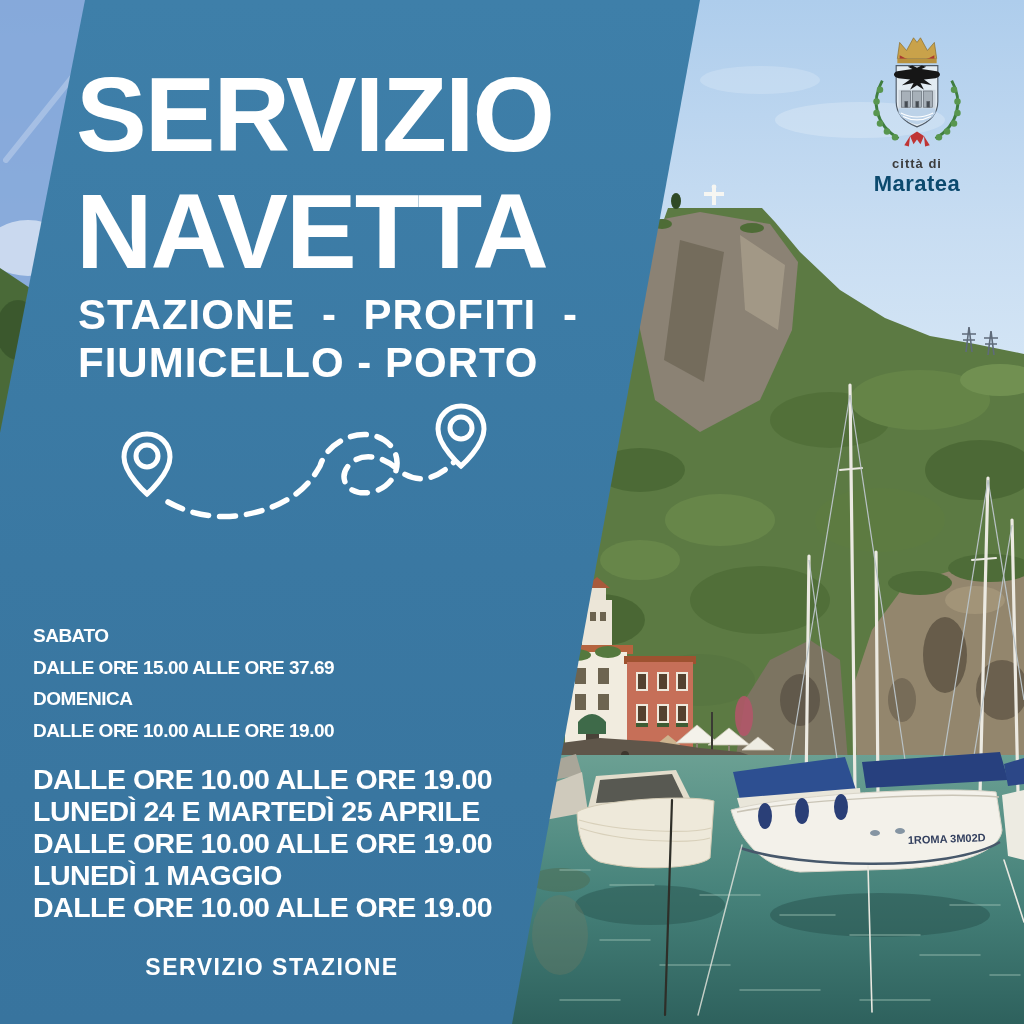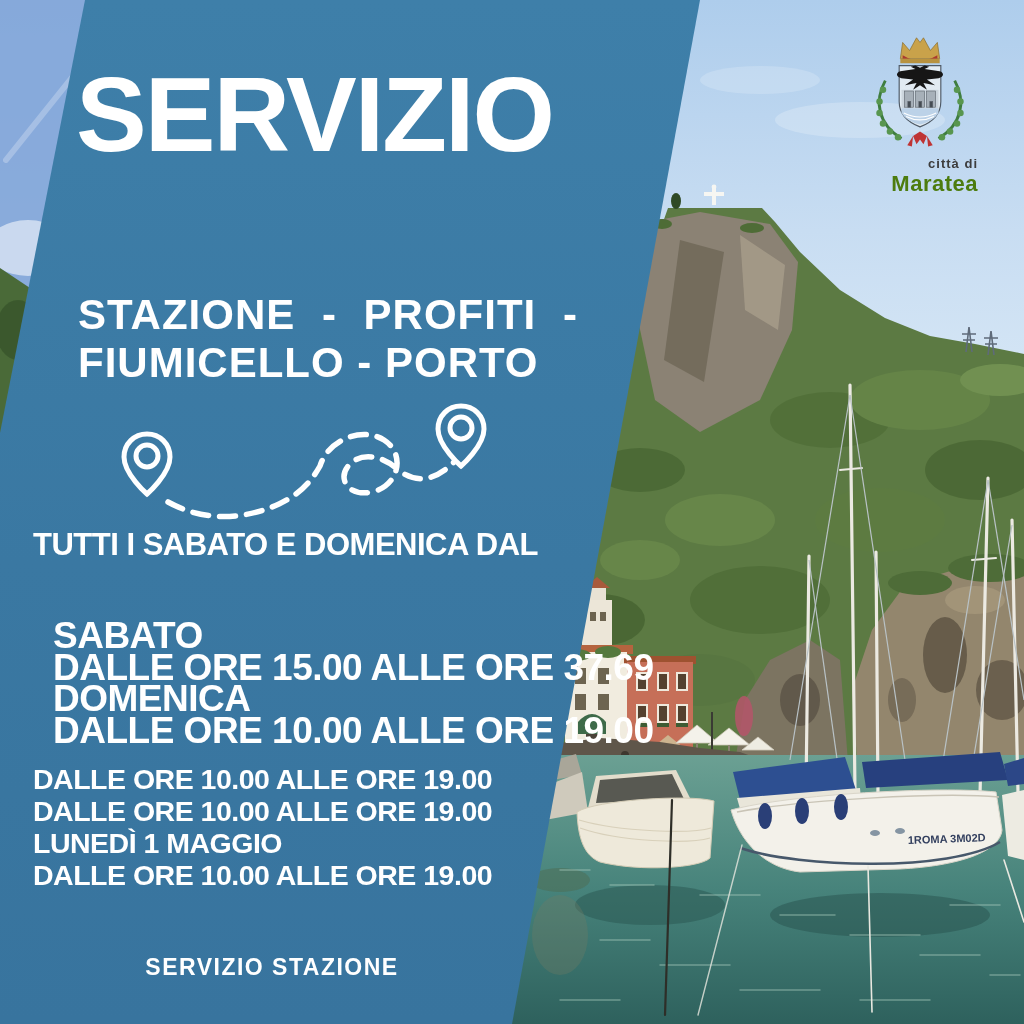--- a/index.html
+++ b/index.html
@@ -17,30 +17,30 @@
   }
   .panel-text{position:absolute;inset:0;color:#fff;}
   .title{position:absolute;left:76px;top:56px;font-size:106px;font-weight:bold;
          letter-spacing:-2px;line-height:117px;white-space:nowrap;}
   .stops{position:absolute;left:78px;top:291px;font-size:42px;font-weight:bold;
          letter-spacing:1px;line-height:48px;white-space:nowrap;}
   .stops .l1{word-spacing:14px;text-align:center;}
   .routeicon{position:absolute;left:104px;top:396px;}
   .period{position:absolute;left:33px;top:527px;font-size:31px;font-weight:bold;
           line-height:36px;letter-spacing:-0.5px;white-space:nowrap;}
-  .sched1{position:absolute;left:33px;top:620px;font-size:37px;font-weight:bold;
-          line-height:31.5px;letter-spacing:-0.5px;white-space:nowrap;margin-left:20px;}
+  .sched1{position:absolute;left:33px;top:620px;font-size:19px;font-weight:bold;
+          line-height:31.5px;letter-spacing:-0.5px;white-space:nowrap;}
   .sched2{position:absolute;left:33px;top:763px;font-size:28.5px;font-weight:bold;
           line-height:32px;letter-spacing:-0.5px;white-space:nowrap;}
   .footer{position:absolute;left:52px;top:954px;width:440px;text-align:center;
           font-size:23px;font-weight:bold;letter-spacing:1.5px;}
   
-  .crest{position:absolute;left:856px;top:32px;width:122px;text-align:right;}
+  .crest{position:absolute;left:856px;top:32px;width:122px;text-align:center;}
   .crest-caption{font-size:13px;font-weight:bold;color:#3c3c3c;letter-spacing:1px;margin-top:2px;}
-  .crest-city{font-size:22px;font-weight:bold;color:#4d7c0f;letter-spacing:0.5px;}
+  .crest-city{font-size:22px;font-weight:bold;color:#0c4a6e;letter-spacing:0.5px;}
 </style>
 </head>
 <body>
 
 <div class="canvas">
 
   <svg class="photo" viewBox="0 0 1024 1024" width="1024" height="1024">
     <defs>
       <linearGradient id="sky" x1="0" y1="0" x2="0" y2="1">
         <stop offset="0" stop-color="#aecdec"></stop>
@@ -279,52 +279,53 @@
     </svg>
     <div class="crest-caption">città di</div>
     <div class="crest-city">Maratea</div>
   </div>
 
   <div class="panel"></div>
 
   <div class="panel-text">
     <div class="title">
       <div>SERVIZIO</div>
+      <div>NAVETTA</div>
     </div>
 
     <div class="stops">
       <div class="l1">STAZIONE - PROFITI -</div>
       <div>FIUMICELLO - PORTO</div>
     </div>
 
     <svg class="routeicon" viewBox="0 0 410 130" width="410" height="130">
       <g stroke="#ffffff" stroke-width="5" fill="none" transform="translate(18,36)">
         <path d="M25,2 C12,2 2,12 2,25 C2,42 25,62 25,62 C25,62 48,42 48,25 C48,12 38,2 25,2 Z"></path>
         <circle cx="25" cy="24" r="11"></circle>
       </g>
       <g stroke="#ffffff" stroke-width="5" fill="none" transform="translate(332,8)">
         <path d="M25,2 C12,2 2,12 2,25 C2,42 25,62 25,62 C25,62 48,42 48,25 C48,12 38,2 25,2 Z"></path>
         <circle cx="25" cy="24" r="11"></circle>
       </g>
       <path d="M 64 106 C 100 126, 140 124, 175 108 C 198 97, 208 84, 216 70 C 224 44, 258 30, 280 44 C 302 58, 295 90, 268 96 C 244 101, 232 82, 246 68 C 258 56, 278 60, 292 72 C 310 88, 330 86, 350 66" fill="none" stroke="#ffffff" stroke-width="5.5" stroke-linecap="round" stroke-dasharray="16 11"></path>
     </svg>
 
     <div class="period">
-      <div>TUTTI I SABATO E DOMENICA DAL</div>
     </div>
 
     <div class="sched1">
       <div>SABATO</div>
       <div>DALLE ORE 15.00 ALLE ORE 37.69</div>
       <div>DOMENICA</div>
       <div>DALLE ORE 10.00 ALLE ORE 19.00</div>
     </div>
 
     <div class="sched2">
       <div>DALLE ORE 10.00 ALLE ORE 19.00</div>
+      <div>LUNEDÌ 24 E MARTEDÌ 25 APRILE</div>
       <div>DALLE ORE 10.00 ALLE ORE 19.00</div>
       <div>LUNEDÌ 1 MAGGIO</div>
       <div>DALLE ORE 10.00 ALLE ORE 19.00</div>
     </div>
 
     <div class="footer">SERVIZIO STAZIONE</div>
   </div>
 
 </div>
 

